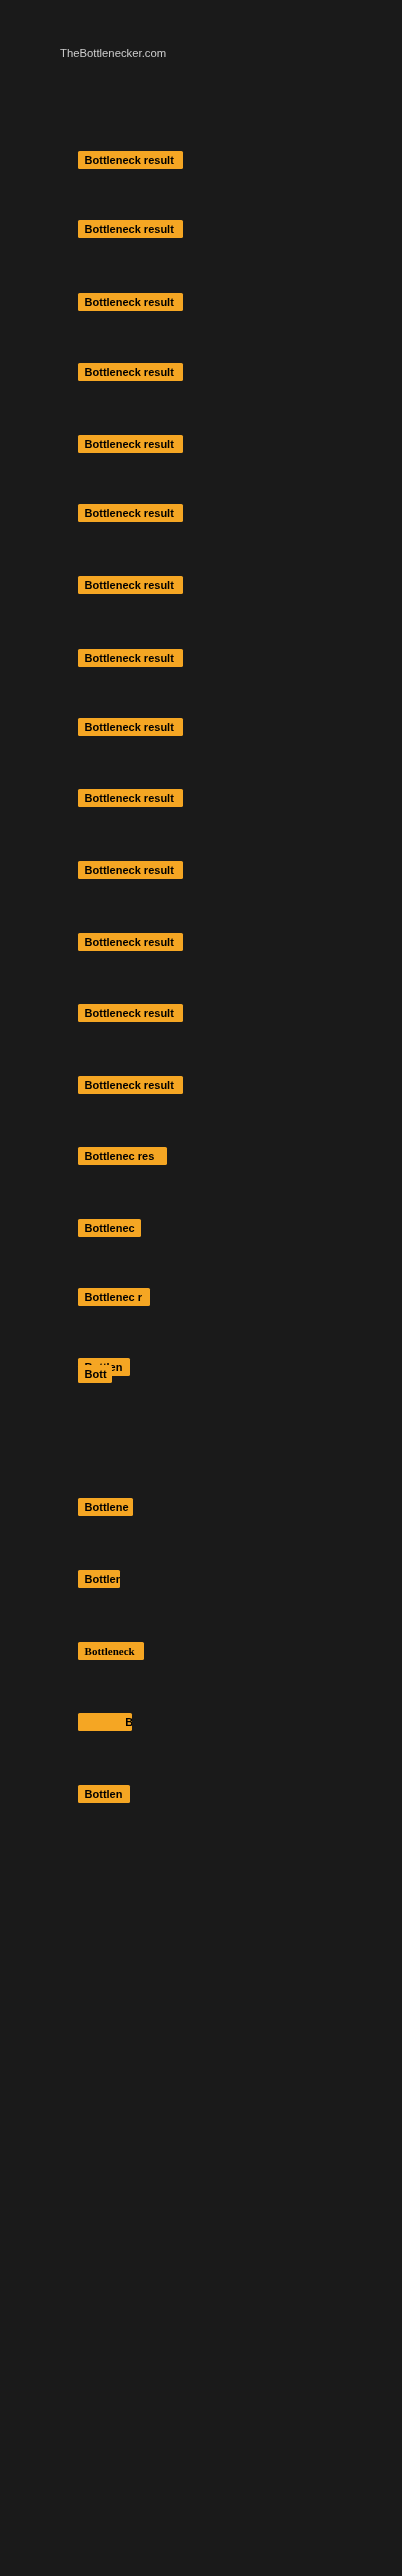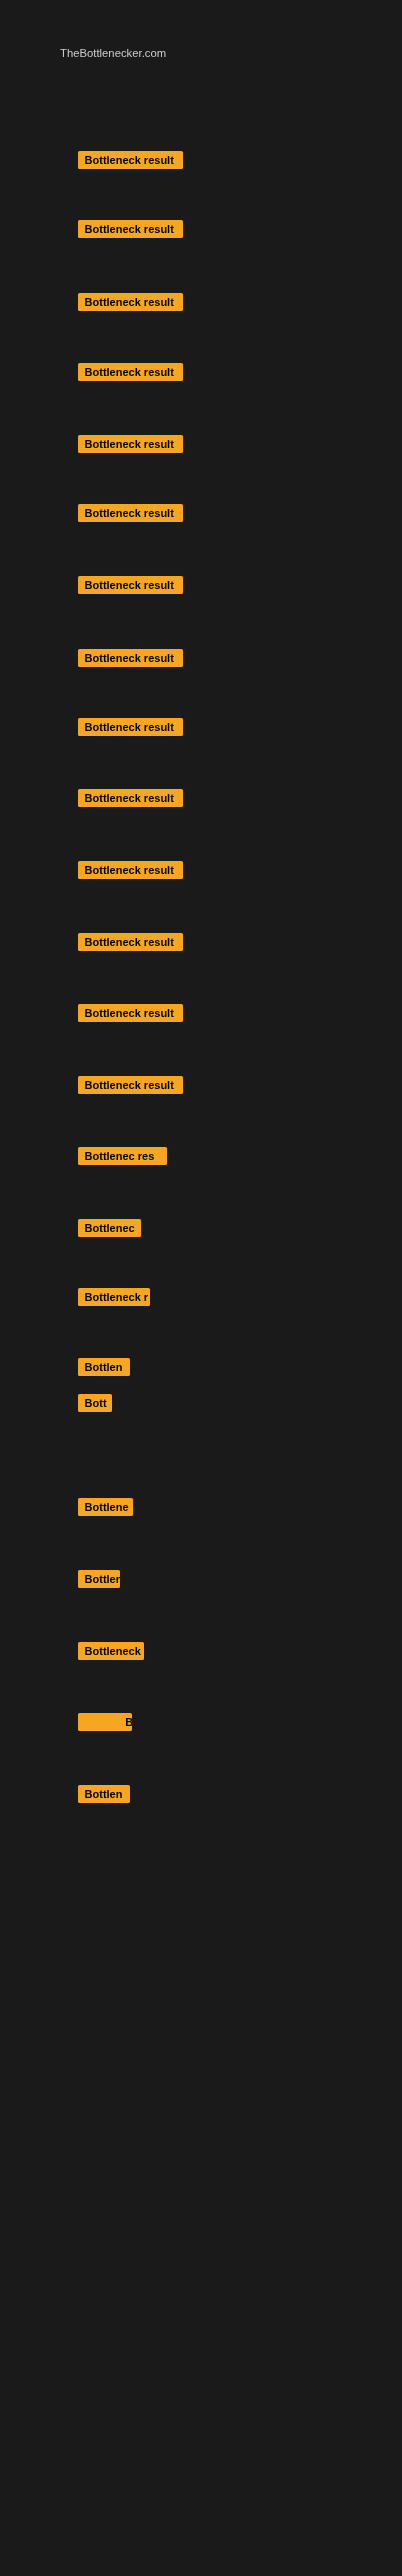--- a/index.html
+++ b/index.html
@@ -53,22 +53,22 @@
     <div style="position: absolute; top: 471px; left: 3.2px;"><span class="bottleneck-badge" style="max-width: 105px; width: 105px;">Bottleneck result</span></div>
     <div style="position: absolute; top: 544px; left: 3.2px;"><span class="bottleneck-badge" style="max-width: 105px; width: 105px;">Bottleneck result</span></div>
     <div style="position: absolute; top: 613px; left: 3.2px;"><span class="bottleneck-badge" style="max-width: 105px; width: 105px;">Bottleneck result</span></div>
     <div style="position: absolute; top: 684px; left: 3.2px;"><span class="bottleneck-badge" style="max-width: 105px; width: 105px;">Bottleneck result</span></div>
     <div style="position: absolute; top: 756px; left: 3.2px;"><span class="bottleneck-badge" style="max-width: 105px; width: 105px;">Bottleneck result</span></div>
     <div style="position: absolute; top: 828px; left: 3.2px;"><span class="bottleneck-badge" style="max-width: 105px; width: 105px;">Bottleneck result</span></div>
     <div style="position: absolute; top: 899px; left: 3.2px;"><span class="bottleneck-badge" style="max-width: 105px; width: 105px;">Bottleneck result</span></div>
     <div style="position: absolute; top: 971px; left: 3.2px;"><span class="bottleneck-badge" style="max-width: 105px; width: 105px;">Bottleneck result</span></div>
     <div style="position: absolute; top: 1042px; left: 3.2px;"><span class="bottleneck-badge" style="max-width: 89px; width: 89px;">Bottlenec res</span></div>
     <div style="position: absolute; top: 1114px; left: 3.2px;"><span class="bottleneck-badge" style="max-width: 63px; width: 63px;">Bottlenec</span></div>
-    <div style="position: absolute; top: 1183px; left: 3.2px;"><span class="bottleneck-badge" style="max-width: 72px; width: 72px;">Bottleneck r</span></div>
+    <div style="position: absolute; top: 1183px; left: 3.2px;"><span class="bottleneck-badge" style="max-width: 72px; width: 72px;">Bottlenec r</span></div>
     <div style="position: absolute; top: 1253px; left: 3.2px;"><span class="bottleneck-badge" style="max-width: 52px; width: 52px;">Bottlen</span></div>
-    <div style="position: absolute; top: 1289px; left: 3.2px;"><span class="bottleneck-badge" style="max-width: 34px; width: 34px;">Bott</span></div>
+    <div style="position: absolute; top: 1260px; left: 3.2px;"><span class="bottleneck-badge" style="max-width: 34px; width: 34px;">Bott</span></div>
     <div style="position: absolute; top: 1393px; left: 3.2px;"><span class="bottleneck-badge" style="max-width: 55px; width: 70px;">Bottlene</span></div>
     <div style="position: absolute; top: 1465px; left: 3.2px;"><span class="bottleneck-badge" style="max-width: 42px; width: 42px;">Bottlen</span></div>
-    <div style="position: absolute; top: 1537px; left: 3.2px;"><span class="bottleneck-badge" style="max-width: 66px; width: 66px;">Bottleneck</span></div>
+    <div style="position: absolute; top: 1537px; left: 3.2px;"><span class="bottleneck-badge" style="max-width: 66px; width: 66px; font-family: Liberation Serif, serif;">Bottleneck</span></div>
     <div style="position: absolute; top: 1608px; left: 3.2px;"><span class="bottleneck-badge" style="max-width: 27px; width: 27px; padding-left: 47px;">Bot</span></div>
     <div style="position: absolute; top: 1680px; left: 3.2px;"><span class="bottleneck-badge" style="max-width: 52px; width: 52px;">Bottlen</span></div>
   </div>
 
 
 </body></html>

